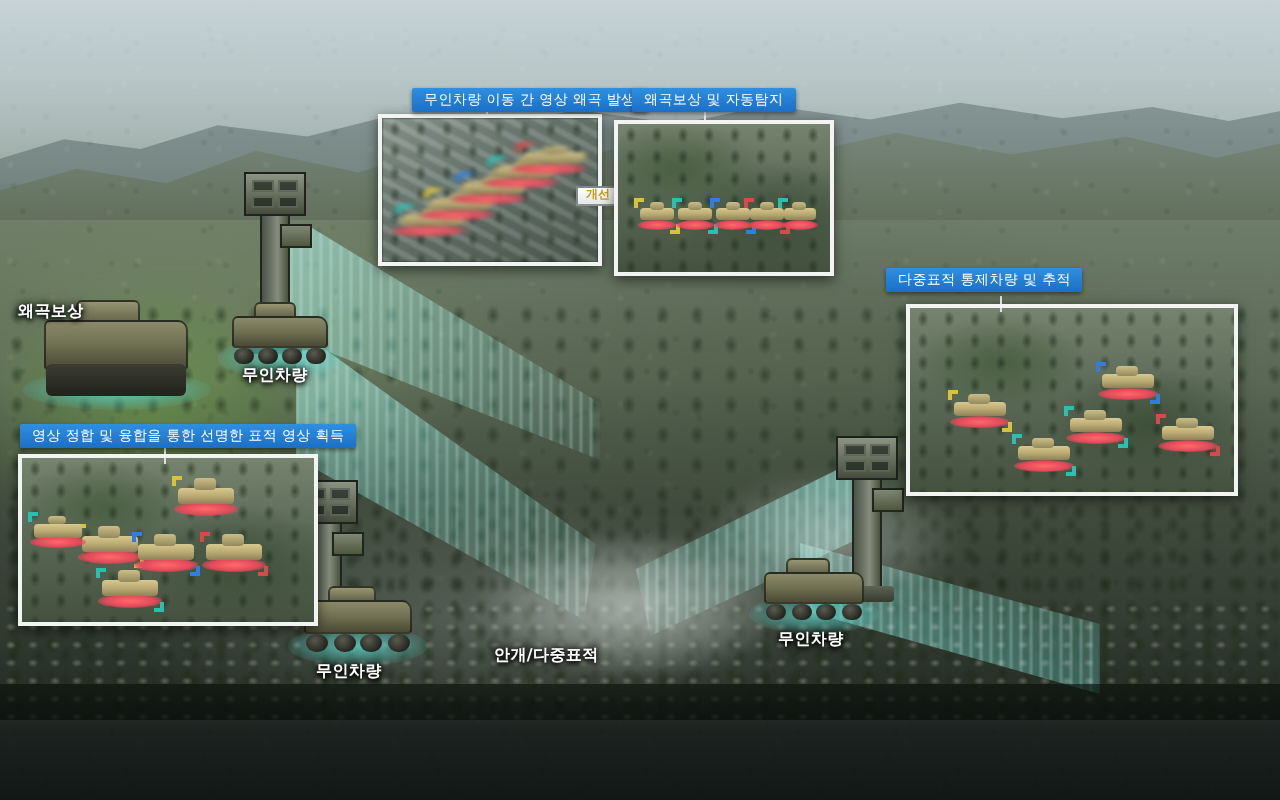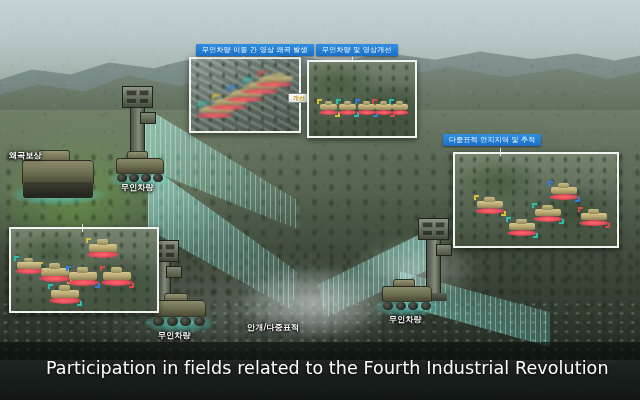--- a/index.html
+++ b/index.html
@@ -420,21 +420,21 @@
       <div class="mark tl" style="color:#2bbfb0"></div>
     </div>
     <div class="tgt smeared" style="left:74px; top:15px; width:22px; height:12px;">
       <div class="heat"></div>
       <div class="hull"></div>
       <div class="tur"></div>
       <div class="mark tl" style="color:#d84a4a"></div>
     </div>
   </div>
   <div class="tag-stem" style="left:243px; top:45px; height:14px;"></div>
-  <div class="tag" style="left:196px; top:44px;">무인차량 이동 간 영상 왜곡 발생</div>
+  <div class="tag" style="left:206px; top:44px;">무인차량 이동 간 영상 왜곡 발생</div>
 
   <div class="arrow" style="left:288px; top:88px;">
     <div class="shaft"></div>
     <div class="tip"></div>
     <div class="atxt">개선</div>
   </div>
 
   <div class="panel" style="left:307px; top:60px; width:106px; height:74px;">
     <div class="scene"></div>
     <div class="tgt" style="left:11px; top:40px; width:17px; height:12px;">
@@ -466,21 +466,21 @@
       <div class="mark br" style="color:#d84a4a"></div>
     </div>
     <div class="tgt" style="left:83px; top:40px; width:16px; height:12px;">
       <div class="heat"></div>
       <div class="hull"></div>
       <div class="tur"></div>
       <div class="mark tl" style="color:#2bbfb0"></div>
     </div>
   </div>
   <div class="tag-stem" style="left:352px; top:45px; height:16px;"></div>
-  <div class="tag" style="left:316px; top:44px;">무인차량 및 영상개선</div>
+  <div class="tag" style="left:316px; top:44px;">왜곡보상 및 자동탐지</div>
 
   <div class="panel" style="left:453px; top:152px; width:162px; height:92px;">
     <div class="scene"></div>
     <div class="tgt" style="left:22px; top:44px; width:26px; height:15px;">
       <div class="heat"></div>
       <div class="hull"></div>
       <div class="tur"></div>
       <div class="mark tl" style="color:#d8c23a"></div>
       <div class="mark br" style="color:#d8c23a"></div>
     </div>
@@ -507,21 +507,21 @@
     </div>
     <div class="tgt" style="left:126px; top:56px; width:26px; height:15px;">
       <div class="heat"></div>
       <div class="hull"></div>
       <div class="tur"></div>
       <div class="mark tl" style="color:#d84a4a"></div>
       <div class="mark br" style="color:#d84a4a"></div>
     </div>
   </div>
   <div class="tag-stem" style="left:500px; top:148px; height:8px;"></div>
-  <div class="tag" style="left:443px; top:134px;">다중표적 먼지지역 및 추적</div>
+  <div class="tag" style="left:443px; top:134px;">다중표적 통제차량 및 추적</div>
 
   <div class="panel" style="left:9px; top:227px; width:146px; height:82px;">
     <div class="scene"></div>
     <div class="tgt" style="left:78px; top:12px; width:28px; height:16px;">
       <div class="heat"></div>
       <div class="hull"></div>
       <div class="tur"></div>
       <div class="mark tl" style="color:#d8c23a"></div>
     </div>
     <div class="tgt" style="left:30px; top:36px; width:28px; height:16px;">
@@ -553,23 +553,23 @@
       <div class="mark br" style="color:#2bbfb0"></div>
     </div>
     <div class="tgt" style="left:6px; top:30px; width:24px; height:14px;">
       <div class="heat"></div>
       <div class="hull"></div>
       <div class="tur"></div>
       <div class="mark tl" style="color:#2bbfb0"></div>
     </div>
   </div>
   <div class="tag-stem" style="left:82px; top:224px; height:8px;"></div>
+  <div class="tag" style="left:10px; top:212px;">영상 정합 및 융합을 통한 선명한 표적 영상 획득</div>
 
   <div class="wlabel" style="left:9px;   top:150px;">왜곡보상</div>
   <div class="wlabel" style="left:121px; top:182px;">무인차량</div>
   <div class="wlabel" style="left:158px; top:330px;">무인차량</div>
   <div class="wlabel" style="left:247px; top:322px;">안개/다중표적</div>
   <div class="wlabel" style="left:389px; top:314px;">무인차량</div>
 
   <div class="caption-bar"></div>
-  <div class="caption-text">Participation in fields related to the Fourth Industrial Revolution</div>
 
 </div>
 
 </body></html>

